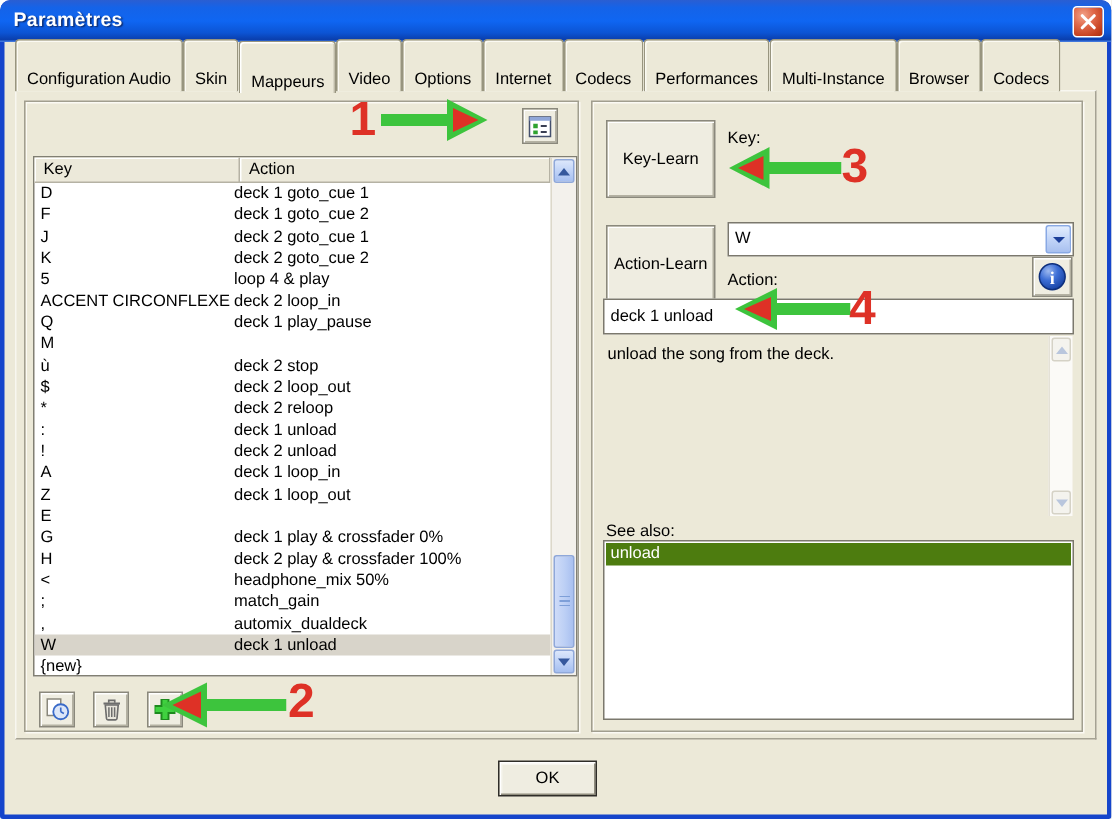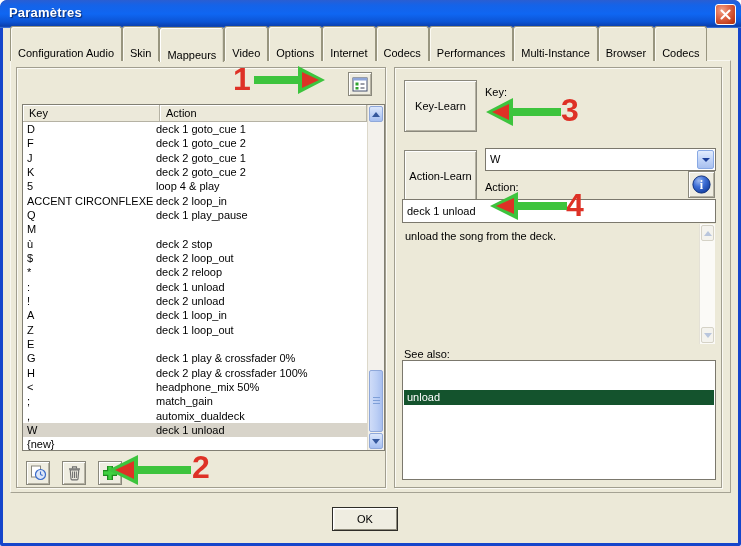--- a/index.html
+++ b/index.html
@@ -98,21 +98,21 @@
     border: 1px solid #8a887c; box-shadow: inset 1px 1px 0 #fff, inset -1px -1px 0 #b4b1a2;
     display: flex; align-items: center; justify-content: center; cursor: default; }
   .actioninput { position: absolute; left: 7px; top: 131px; width: 314px; height: 24px;
     border: 1px solid #7b786d; background: #fff; font-family: "Liberation Sans", sans-serif;
     font-size: 11px; padding-left: 4px; color: #000; }
   .desc { position: absolute; left: 10px; top: 162px; width: 290px; font-size: 11px; color: #000; }
   .descscroll { position: absolute; left: 304px; top: 156px; width: 16px; height: 120px; }
   .seealso { position: absolute; left: 7px; top: 292px; width: 314px; height: 120px;
     background: #fff; border: 1px solid #7b786d; font-size: 11px; padding: 1px; overflow: hidden; }
   .sitem { height: 15px; line-height: 15px; padding-left: 3px; color: #000; }
-  .sitem.selected { background: #14532d; color: #fff; margin-top: 28px; }
+  .sitem.selected { background: #4d7c0f; color: #fff; }
 
   
   .okbtn { position: absolute; left: 329px; top: 479px; width: 66px; height: 24px;
     background: #efede1; border: 1px solid #2e2d28;
     box-shadow: inset 1px 1px 0 #fff, inset -1px -1px 0 #8f8c7d, inset 2px 2px 0 #f6f5ee;
     font-family: "Liberation Sans", sans-serif; font-size: 11px; color: #000; cursor: default; }
 
   
   .anno-num { position: absolute; color: #DE3126; font-size: 32px; font-weight: bold;
     line-height: 34px; z-index: 10; }

